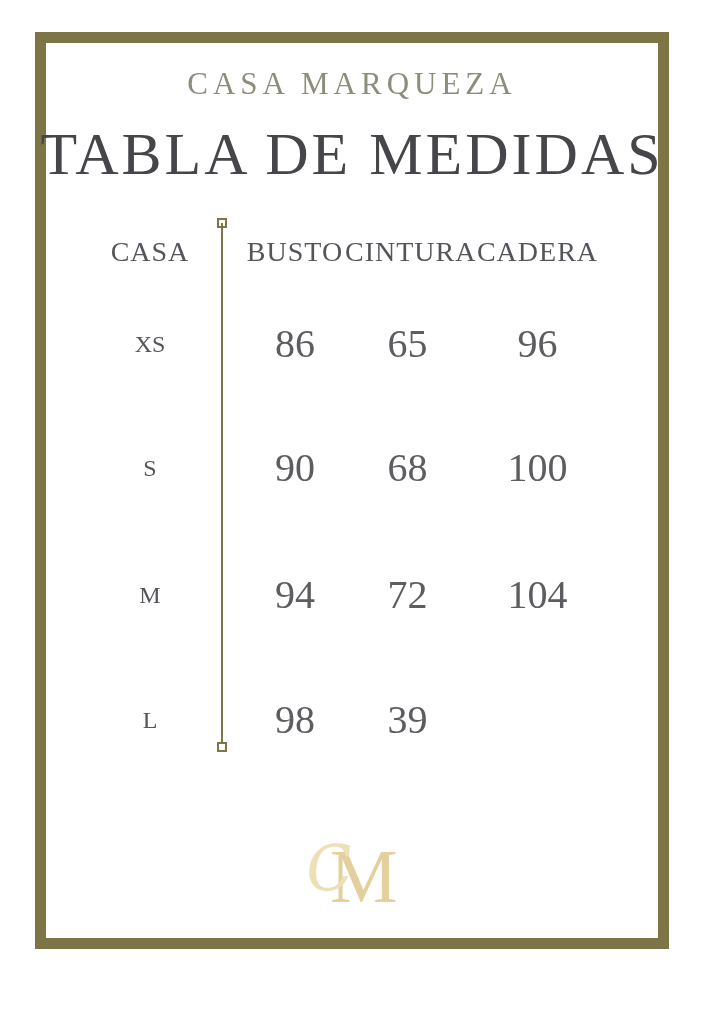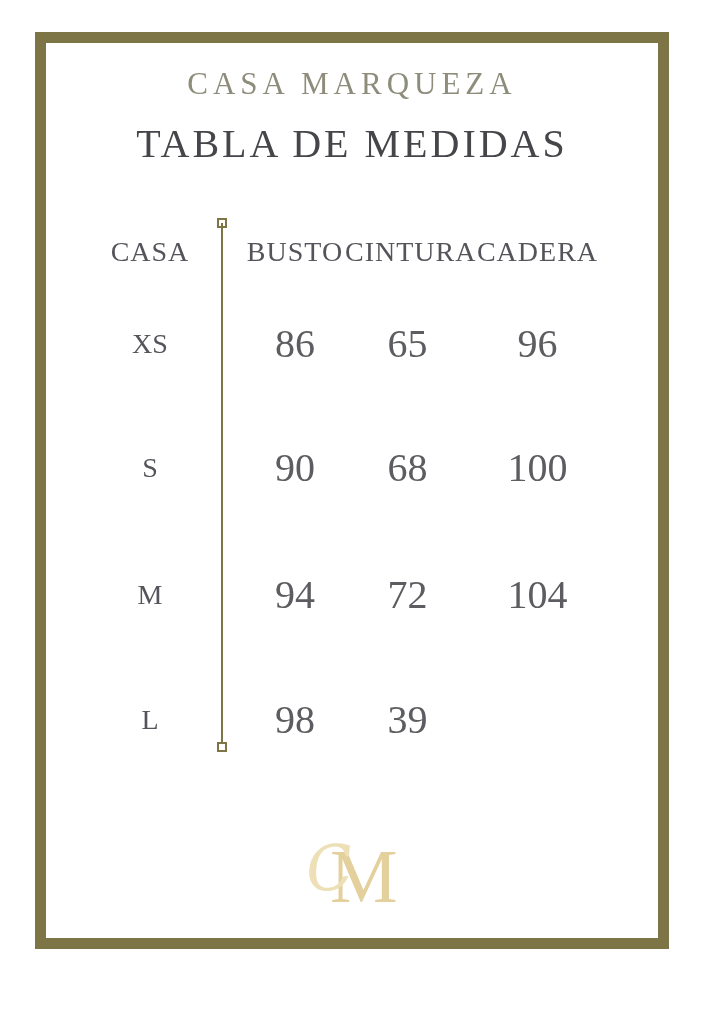--- a/index.html
+++ b/index.html
@@ -29,21 +29,21 @@
     font-size: 31px;
     letter-spacing: 5px;
     color: var(--brand-text, #8e8d7c);
   }
   .title {
     position: absolute;
     top: 120px;
     left: 0;
     width: 704px;
     text-align: center;
-    font-size: 40px;
+    font-size: 60px;
     letter-spacing: 3px;
     color: var(--title-text, #45454a);
   }
   .row {
     position: absolute;
     left: 0;
     width: 704px;
     height: 56px;
   }
   .row span {
@@ -61,21 +61,21 @@
   .row-header span {
     font-size: 28px;
     letter-spacing: 1px;
     color: var(--table-text, #54545a);
   }
   .row-xs { top: 316px; }
   .row-s  { top: 440px; }
   .row-m  { top: 567px; }
   .row-l  { top: 692px; }
   .row-data .cell-size {
-    font-size: 28px;
+    font-size: 24px;
     color: var(--table-text, #54545a);
   }
   .row-data .num {
     font-size: 40px;
     color: var(--number-text, #5d5d61);
   }
   .divider {
     position: absolute;
     left: 217px;
     top: 218px;

